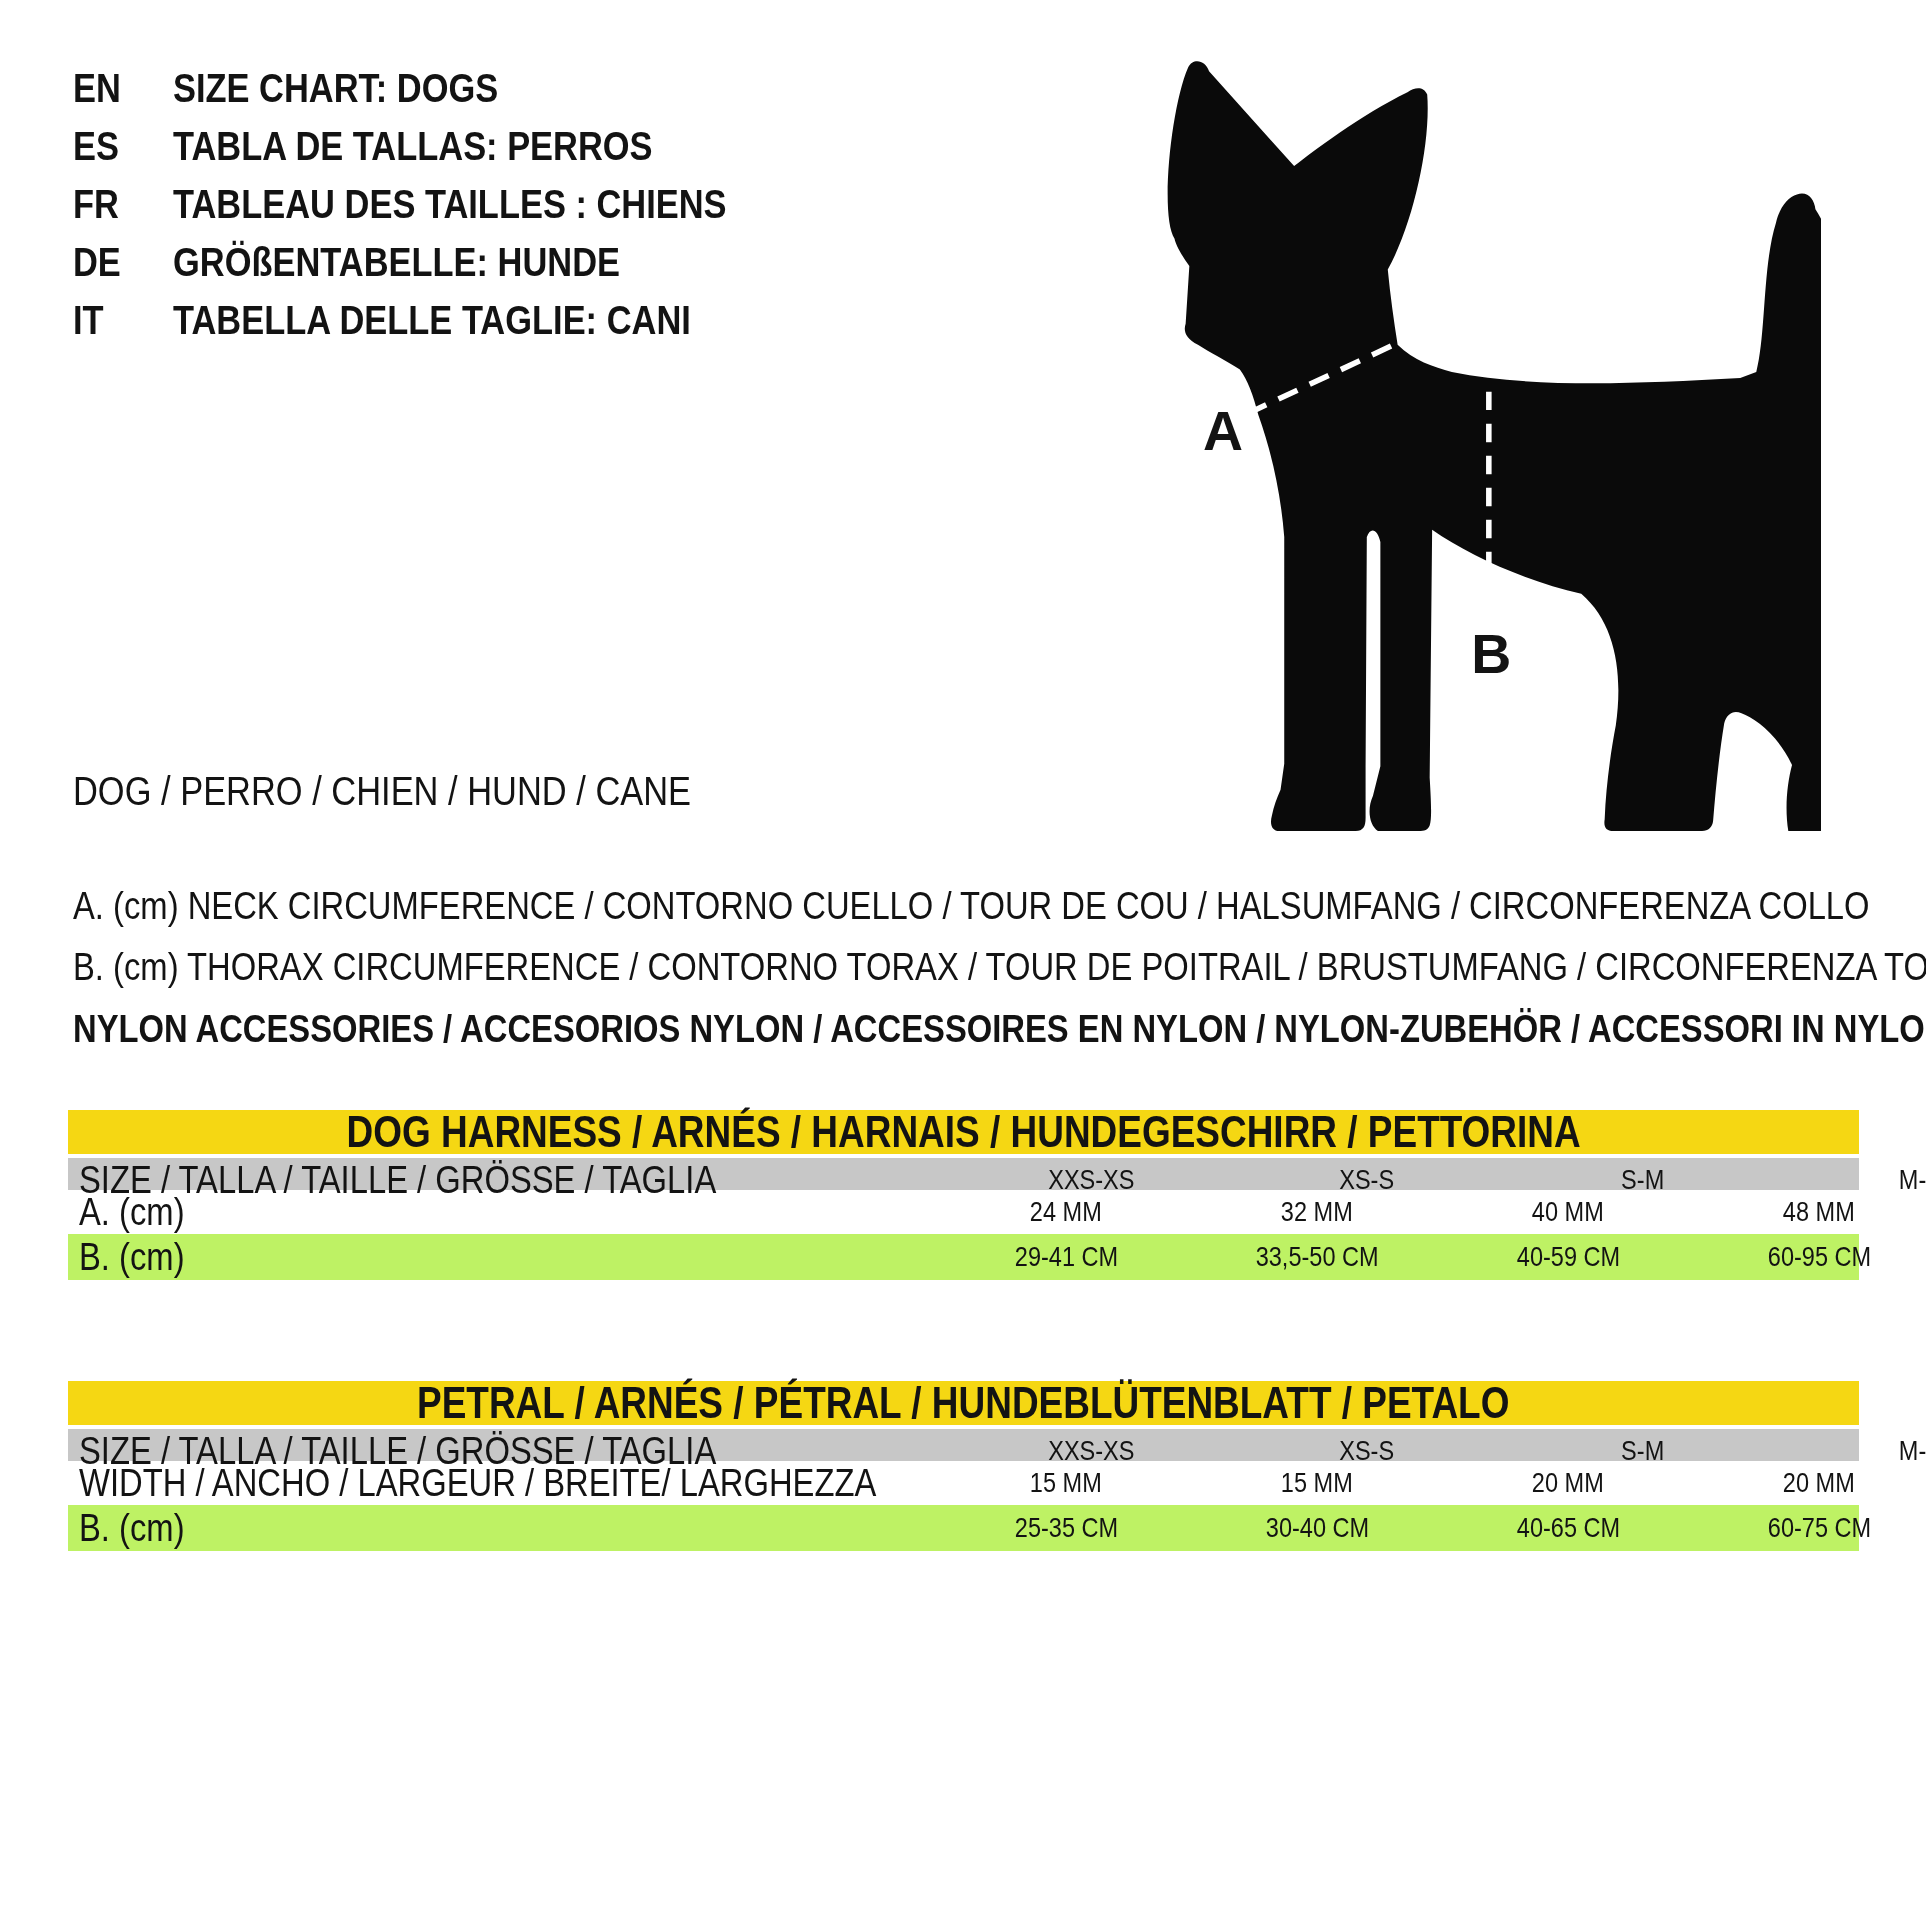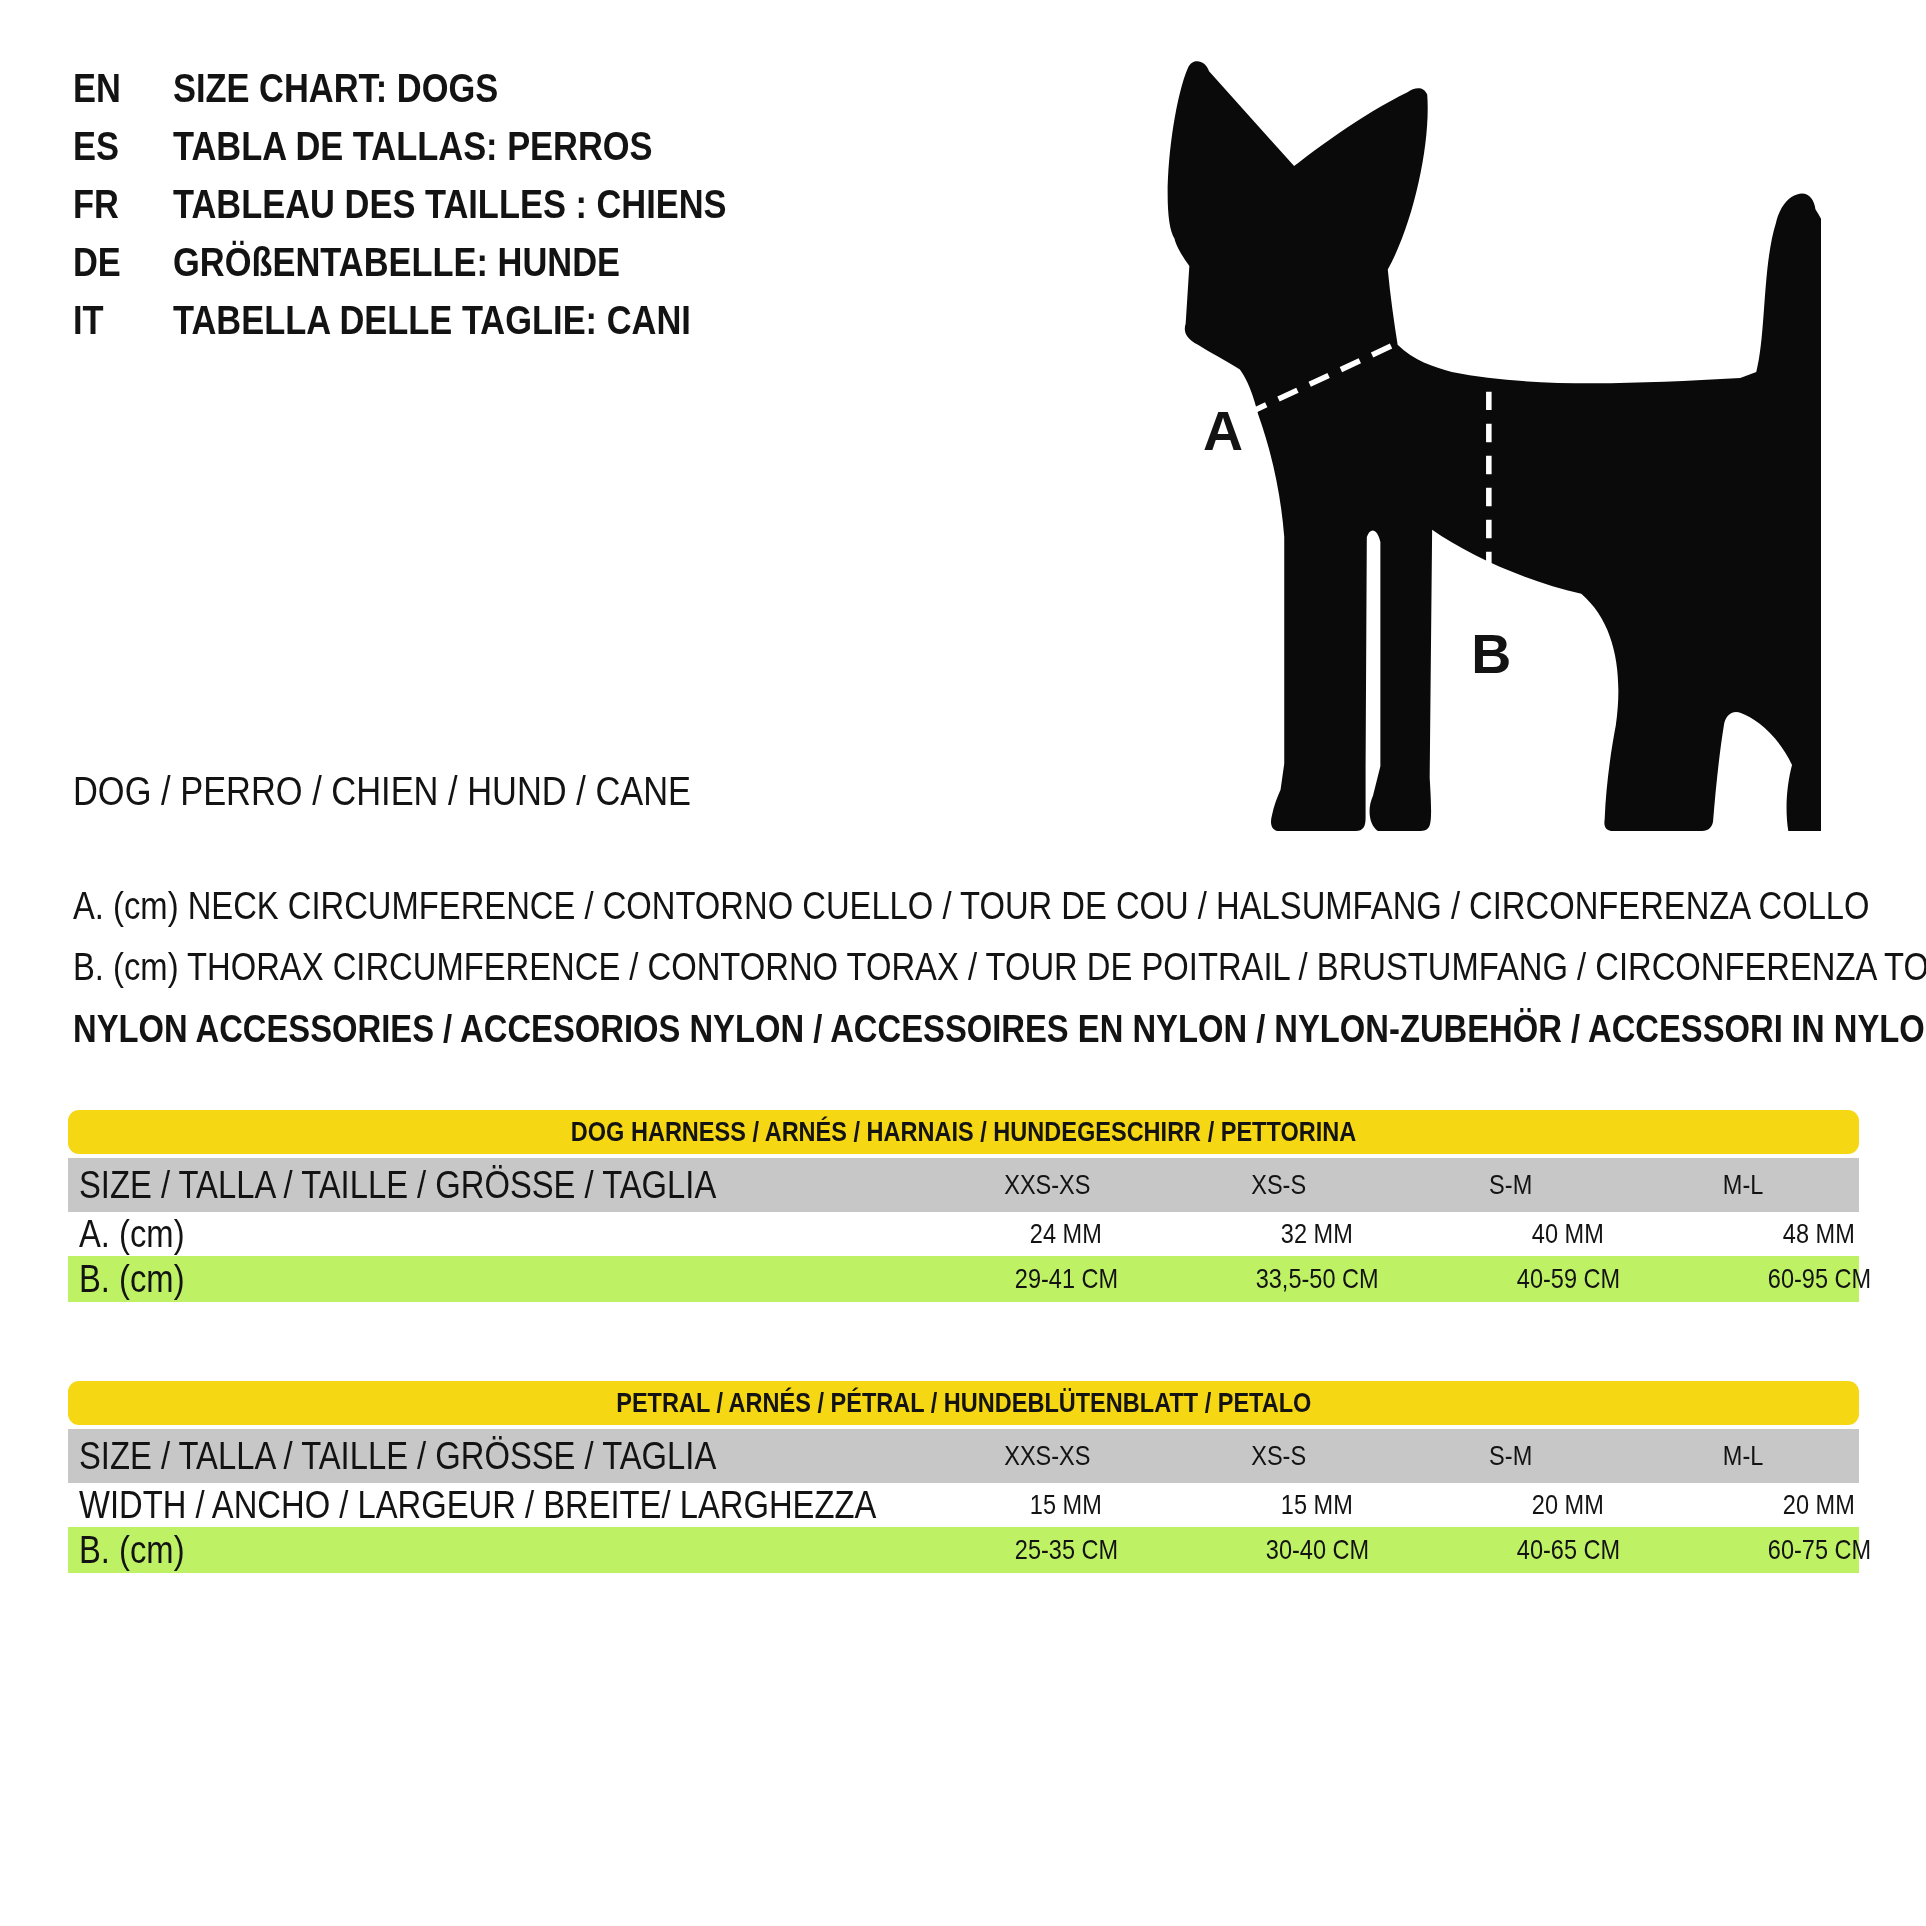--- a/index.html
+++ b/index.html
@@ -23,23 +23,23 @@
   .note{position:absolute;left:73px;font-size:39px;font-weight:400;}
   .note-a{top:884px;}
   .note-b{top:945px;}
   .note-mat{top:1007px;font-weight:700;}
 
   
   .size-table{position:absolute;left:68px;width:1791px;}
   .t1{top:1110px;}
   .t2{top:1381px;}
   .table-title{height:44px;background:#F5D713;display:flex;align-items:center;justify-content:center;
-               font-size:28px;font-weight:700;border-radius:11px;}
+               font-size:44px;font-weight:700;}
   .grid{display:grid;grid-template-columns:48.2% 12.95% 12.95% 12.95% 12.95%;align-items:center;}
-  .size-row{margin-top:3.7px;height:54px;background:#C7C7C7;}
+  .size-row{margin-top:3.7px;height:32px;background:#C7C7C7;gap:44px;}
   .data-row{height:44px;background:#ffffff;gap:19px;}
   .data-row.alt{height:46px;background:#bef264;}
   .cell-label{padding-left:11px;text-align:left;font-size:39px;font-weight:400;}
   .cell{text-align:center;font-size:28px;font-weight:400;}
 
   svg text{font-family:"Liberation Sans",sans-serif;}
 </style>
 </head>
 <body>
 

